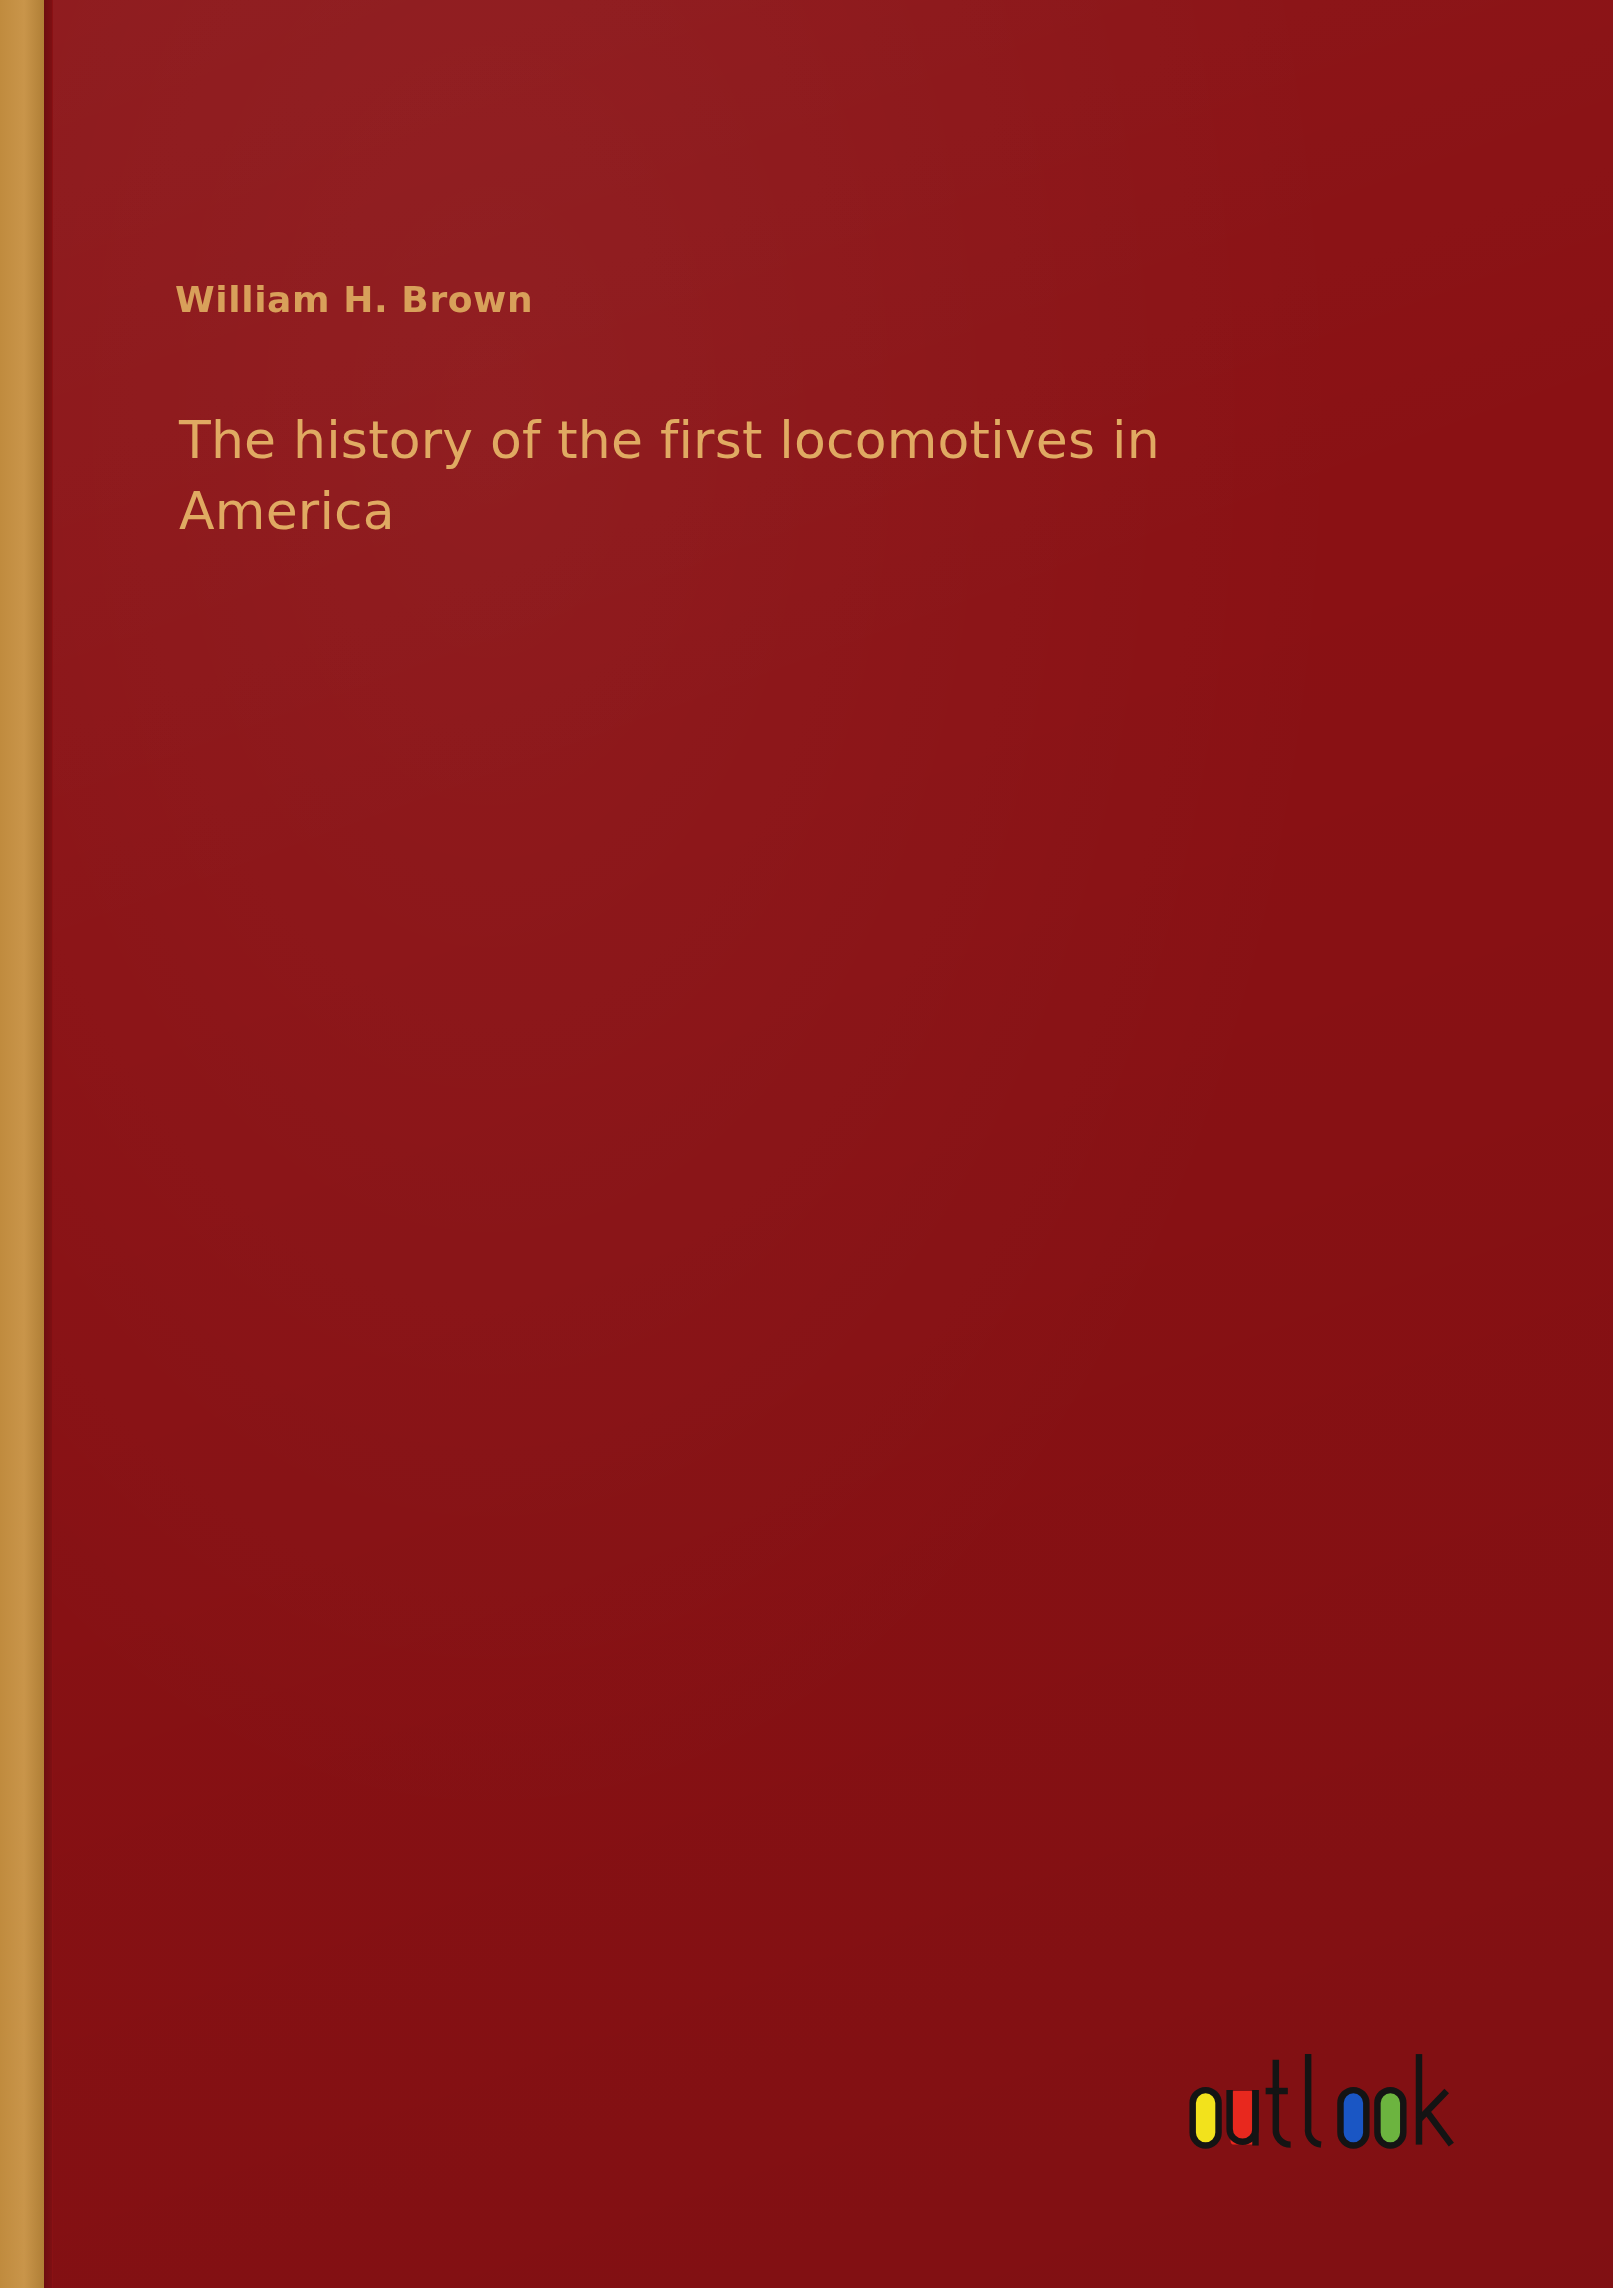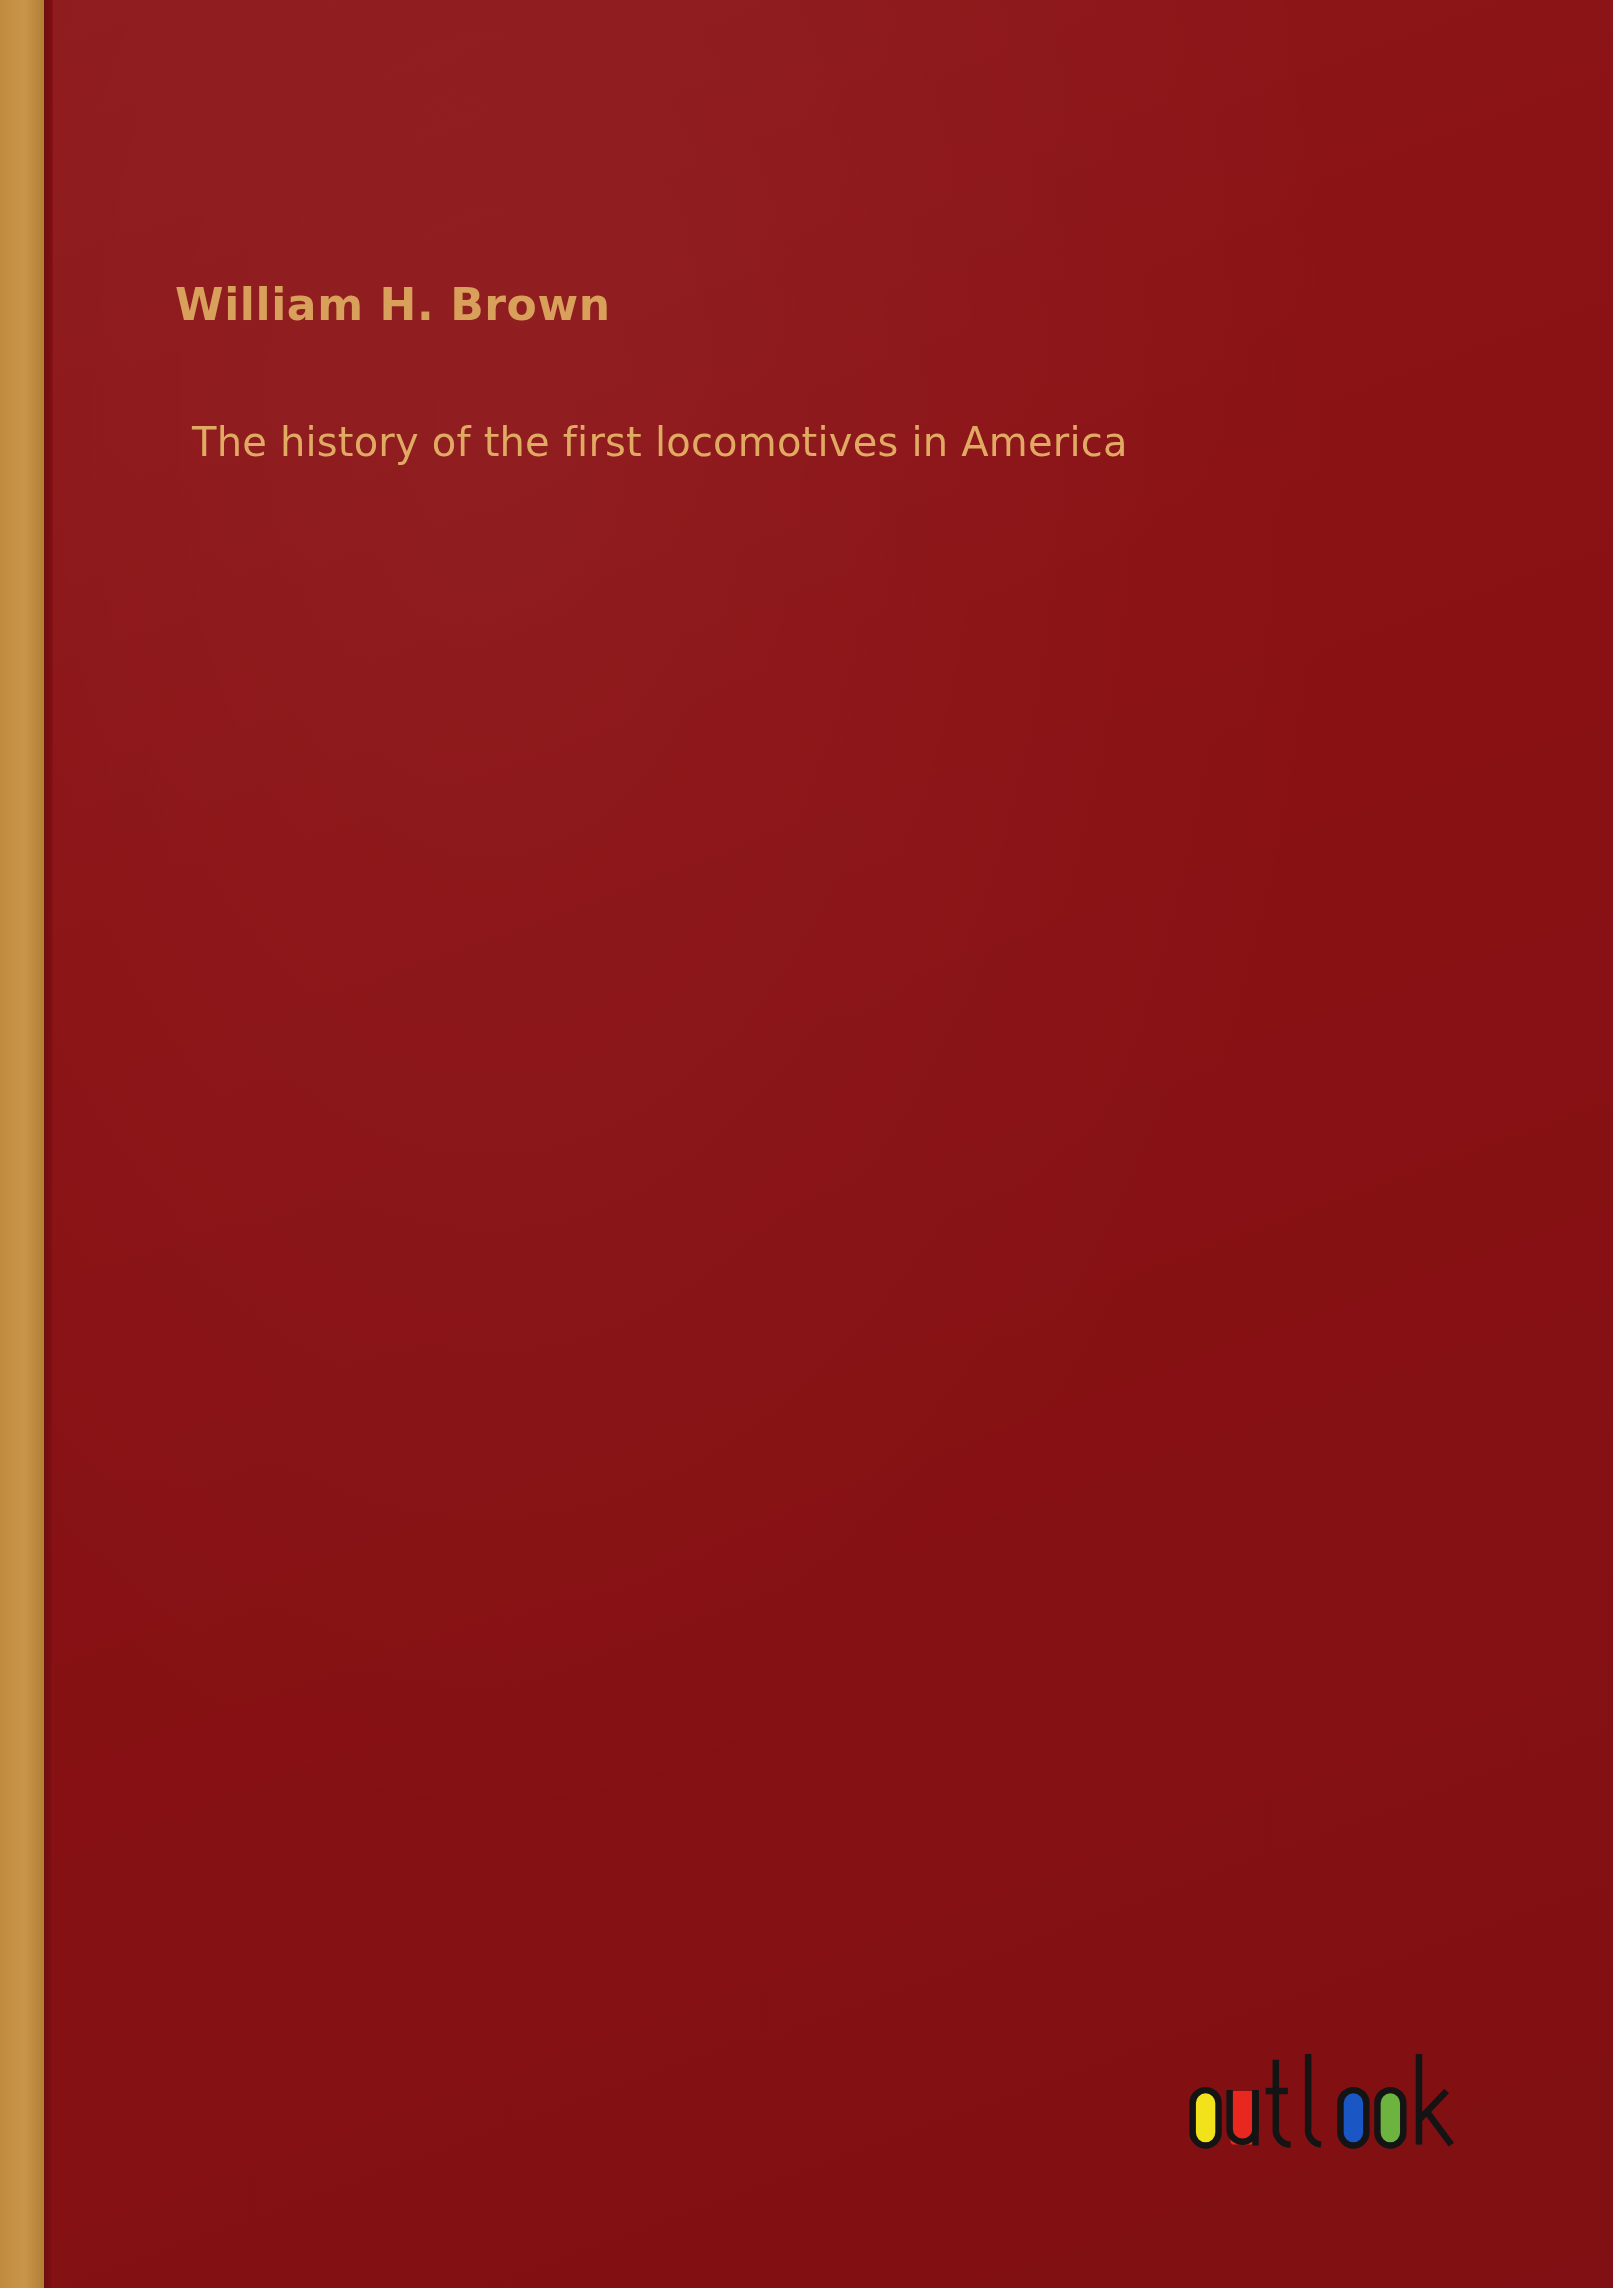--- a/index.html
+++ b/index.html
@@ -55,34 +55,34 @@
   }
 
   .text-block {
     position: absolute;
     left: 175px;
     top: 277px;
     width: 1191px;
   }
 
   .author {
-    font-size: 44px;
+    font-size: 36px;
     font-weight: bold;
     color: #d8a05a;
     letter-spacing: 0.6px;
     margin: 0 0 83px 0;
     line-height: 1.25;
   }
 
   .title {
-    font-size: 40px;
+    font-size: 52px;
     font-weight: normal;
     color: #e0aa62;
     line-height: 1.36;
-    margin: 17px;
+    margin: 4px;
     letter-spacing: 0.2px;
     max-width: 1172px;
   }
 
   
   .logo {
     position: absolute;
     right: 157px;
     bottom: 137px;
     height: 106px;

